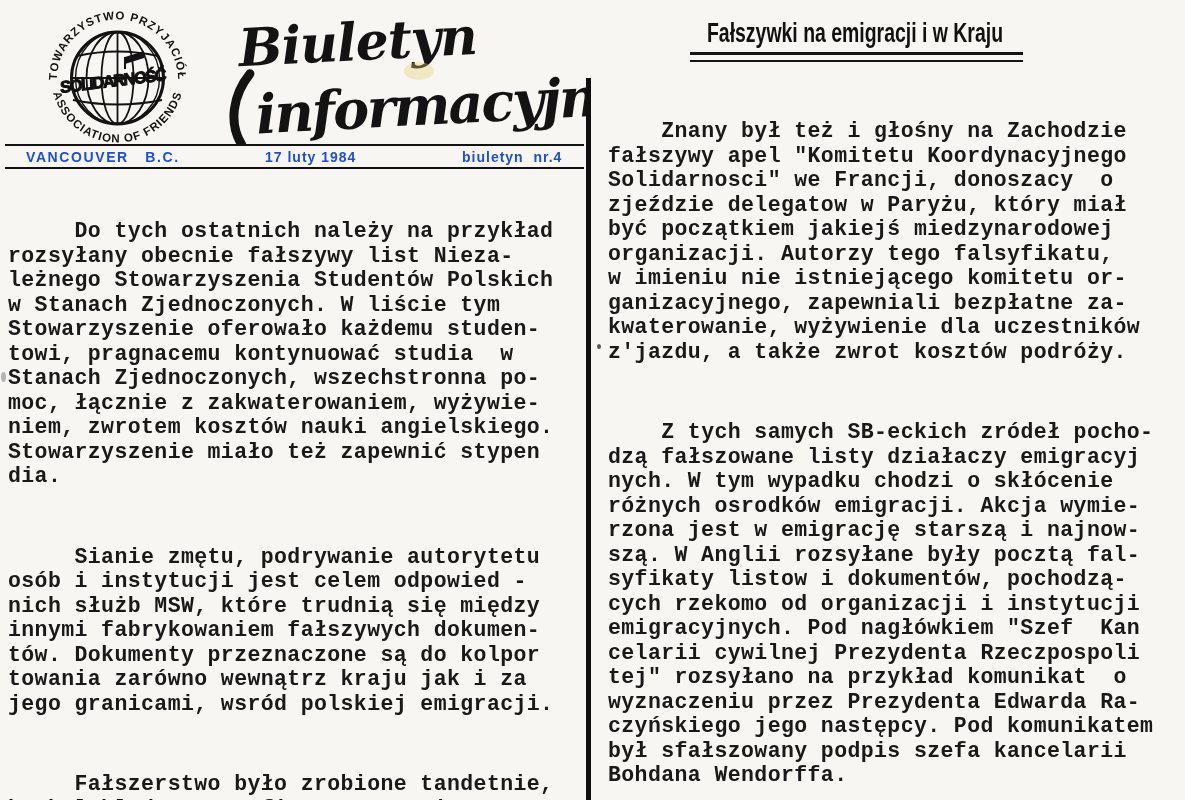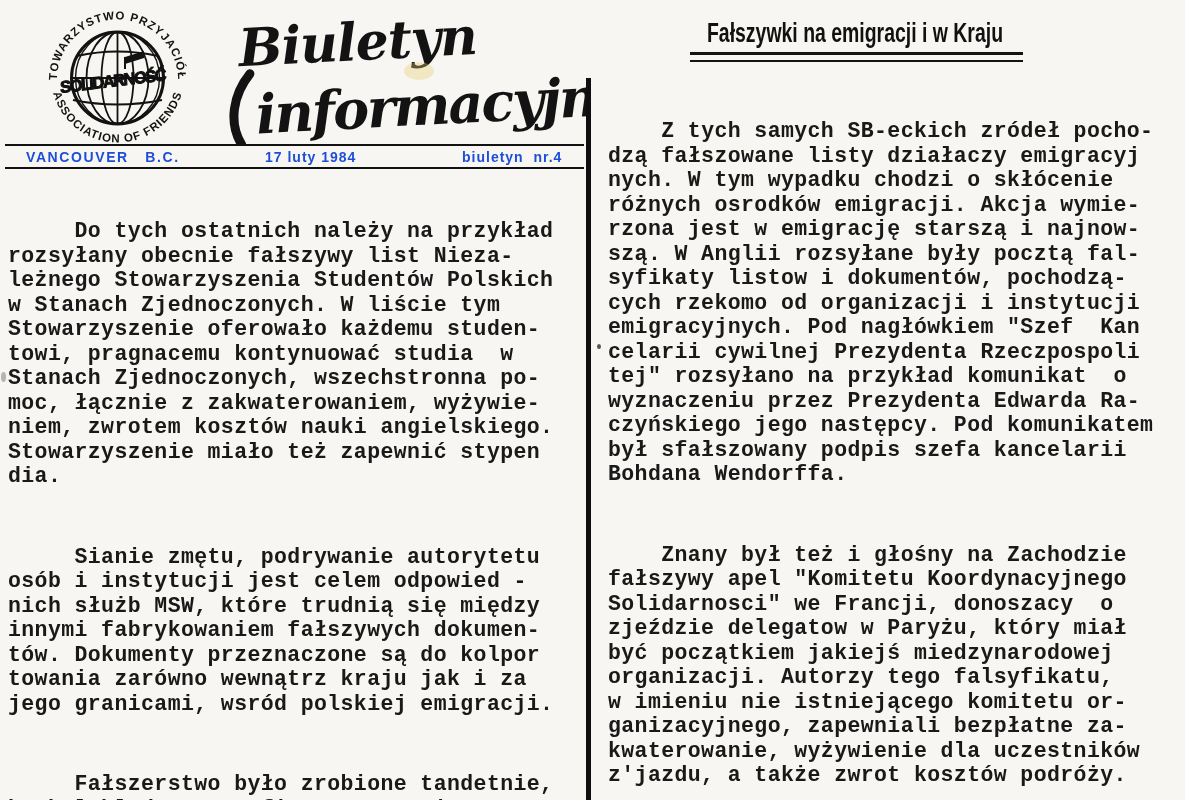--- a/index.html
+++ b/index.html
@@ -146,41 +146,41 @@
 
   <div class="divider"></div>
   <div class="speck speck1"></div>
   <div class="speck speck2"></div>
 
   <h1 class="headline">Fałszywki na emigracji i w Kraju</h1>
   <div class="hrule hrule1"></div>
   <div class="hrule hrule2"></div>
 
   <main class="col-right-text typew">
+    <p>    Znany był też i głośny na Zachodzie
+fałszywy apel "Komitetu Koordynacyjnego
+Solidarnosci" we Francji, donoszacy  o
+zjeździe delegatow w Paryżu, który miał
+być początkiem jakiejś miedzynarodowej
+organizacji. Autorzy tego falsyfikatu,
+w imieniu nie istniejącego komitetu or-
+ganizacyjnego, zapewniali bezpłatne za-
+kwaterowanie, wyżywienie dla uczestników
+z'jazdu, a także zwrot kosztów podróży.</p>
     <p>    Z tych samych SB-eckich zródeł pocho-
 dzą fałszowane listy działaczy emigracyj
 nych. W tym wypadku chodzi o skłócenie
 różnych osrodków emigracji. Akcja wymie-
 rzona jest w emigrację starszą i najnow-
 szą. W Anglii rozsyłane były pocztą fal-
 syfikaty listow i dokumentów, pochodzą-
 cych rzekomo od organizacji i instytucji
 emigracyjnych. Pod nagłówkiem "Szef  Kan
 celarii cywilnej Prezydenta Rzeczpospoli
 tej" rozsyłano na przykład komunikat  o
 wyznaczeniu przez Prezydenta Edwarda Ra-
 czyńskiego jego następcy. Pod komunikatem
 był sfałszowany podpis szefa kancelarii
 Bohdana Wendorffa.</p>
-    <p>    Znany był też i głośny na Zachodzie
-fałszywy apel "Komitetu Koordynacyjnego
-Solidarnosci" we Francji, donoszacy  o
-zjeździe delegatow w Paryżu, który miał
-być początkiem jakiejś miedzynarodowej
-organizacji. Autorzy tego falsyfikatu,
-w imieniu nie istniejącego komitetu or-
-ganizacyjnego, zapewniali bezpłatne za-
-kwaterowanie, wyżywienie dla uczestników
-z'jazdu, a także zwrot kosztów podróży.</p>
     
   </main>
 
 </div>
 
 </body></html>

